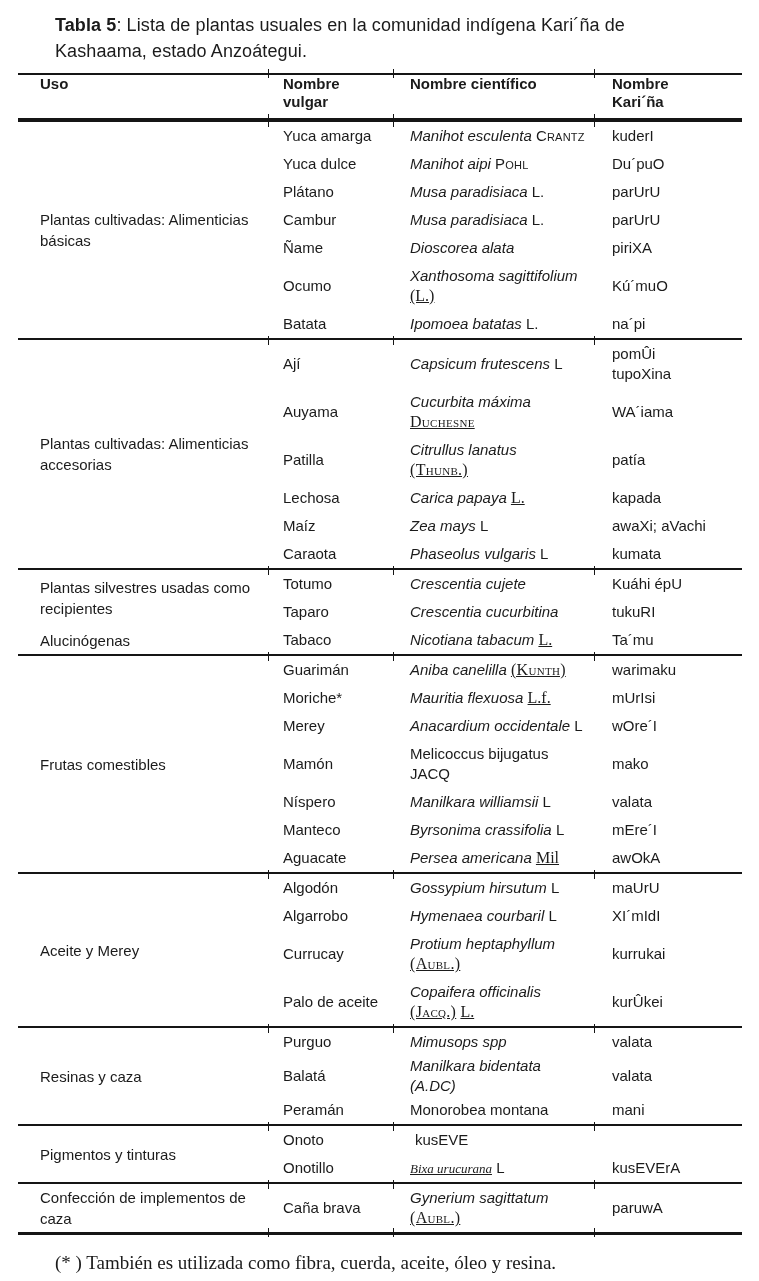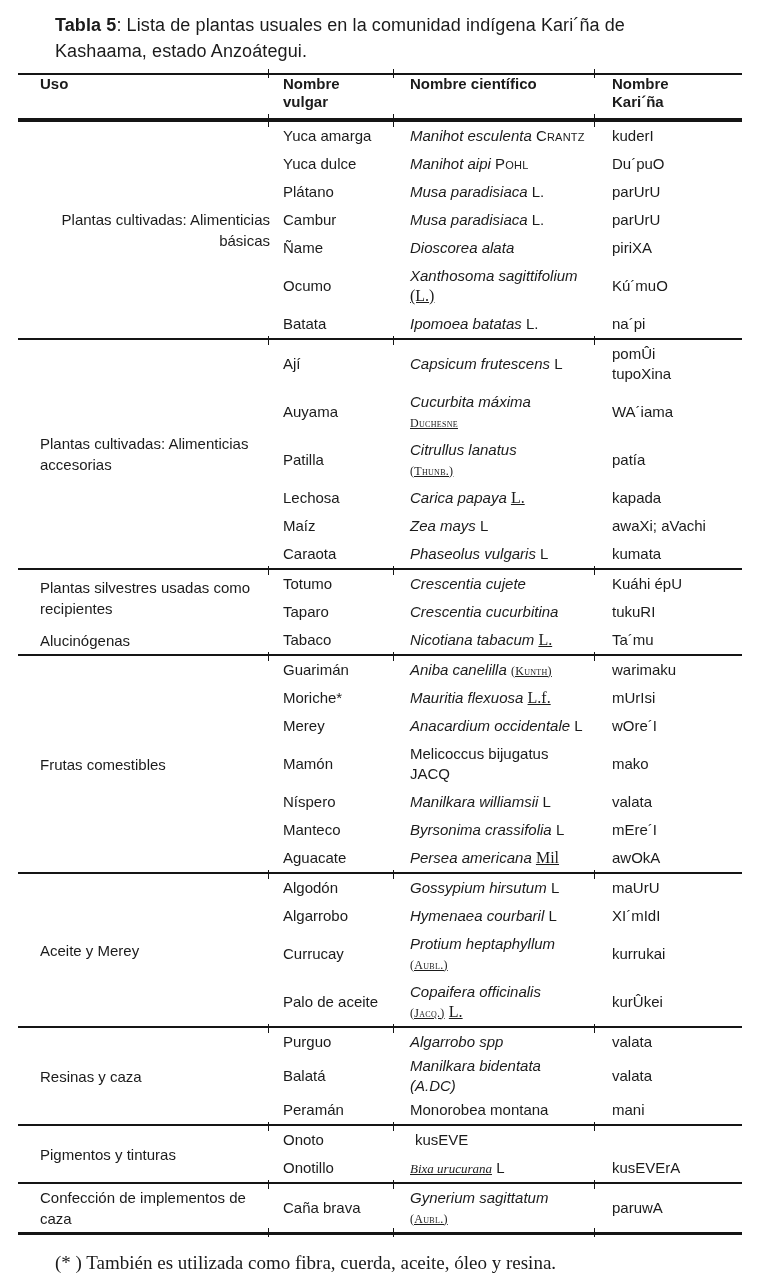--- a/index.html
+++ b/index.html
@@ -27,21 +27,21 @@
   .uso-wrap{display:flex;align-items:center;}
   .uso-label{font-size:15px;line-height:21px;}
   .rows-col{flex:1;display:flex;flex-direction:column;}
   .row{display:flex;align-items:center;min-height:28px;}
   .row.tall{min-height:48px;}
   .cell{font-size:15px;line-height:20px;}
   .karina{white-space:pre-line;}
   .seg-i{font-style:italic;}
   .seg-r{font-style:normal;}
   .seg-sc{font-variant:small-caps;letter-spacing:0.2px;}
-  .seg-scu{font-family:"Liberation Serif",serif;font-variant:small-caps;text-decoration:underline;font-size:12px;letter-spacing:0.3px;}
+  .seg-scu{font-family:"Liberation Serif",serif;font-variant:small-caps;text-decoration:underline;font-size:16px;letter-spacing:0.3px;}
   .seg-u{font-family:"Liberation Serif",serif;text-decoration:underline;font-size:16px;}
   .seg-iu{font-family:"Liberation Serif",serif;font-style:italic;text-decoration:underline;font-size:13px;}
   .footnote{
     margin:17px 0 0 55px;font-family:"Liberation Serif",serif;font-size:19px;
   }
 </style>
 </head>
 <body>
 
 <div class="caption"><span class="cap-label">Tabla 5</span><span>: Lista de plantas usuales en la comunidad indígena Kari´ña de
@@ -65,21 +65,21 @@
       <span class="tick" style="left: 250px;"></span>
       <span class="tick" style="left: 375px;"></span>
       <span class="tick" style="left: 576px;"></span>
     </div>
   <div id="sections">
       <div class="sect">
         <span class="tick" style="left: 250px;"></span>
         <span class="tick" style="left: 375px;"></span>
         <span class="tick" style="left: 576px;"></span>
         <div class="uso-col">
-          <div class="uso-wrap" style="flex: 7 1 0%; text-align: right;">
+          <div class="uso-wrap" style="flex: 7 1 0%;">
             <div class="uso-label">Plantas cultivadas: Alimenticias básicas</div>
           </div>
         </div>
         <div class="rows-col">
           <div class="row">
             <div class="cell c2">Yuca amarga</div>
             <div class="cell c3"><span class="seg-i">Manihot esculenta </span><span class="seg-sc">Crantz</span></div>
             <div class="cell c4 karina">kuderI</div>
           </div>
           <div class="row">
@@ -271,21 +271,21 @@
         <span class="tick" style="left: 375px;"></span>
         <span class="tick" style="left: 576px;"></span>
         <div class="uso-col">
           <div class="uso-wrap" style="flex: 3 1 0%;">
             <div class="uso-label">Resinas y caza</div>
           </div>
         </div>
         <div class="rows-col">
           <div class="row">
             <div class="cell c2">Purguo</div>
-            <div class="cell c3"><span class="seg-i">Algarrobo spp</span></div>
+            <div class="cell c3"><span class="seg-i">Mimusops spp</span></div>
             <div class="cell c4 karina">valata</div>
           </div>
           <div class="row">
             <div class="cell c2">Balatá</div>
             <div class="cell c3"><span class="seg-i">Manilkara bidentata (A.DC)</span></div>
             <div class="cell c4 karina">valata</div>
           </div>
           <div class="row">
             <div class="cell c2">Peramán</div>
             <div class="cell c3"><span class="seg-r">Monorobea montana</span></div>

